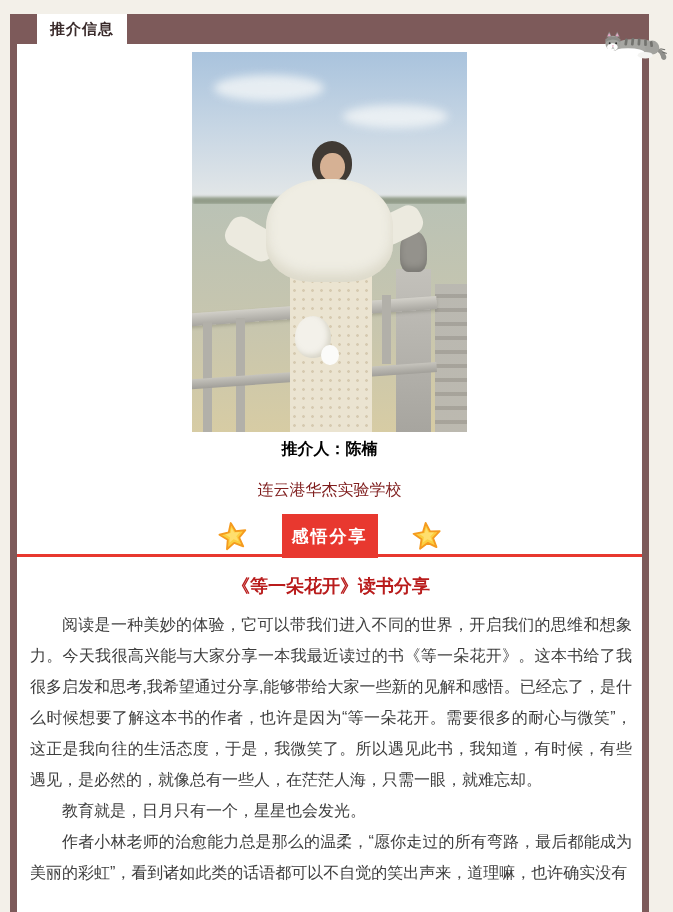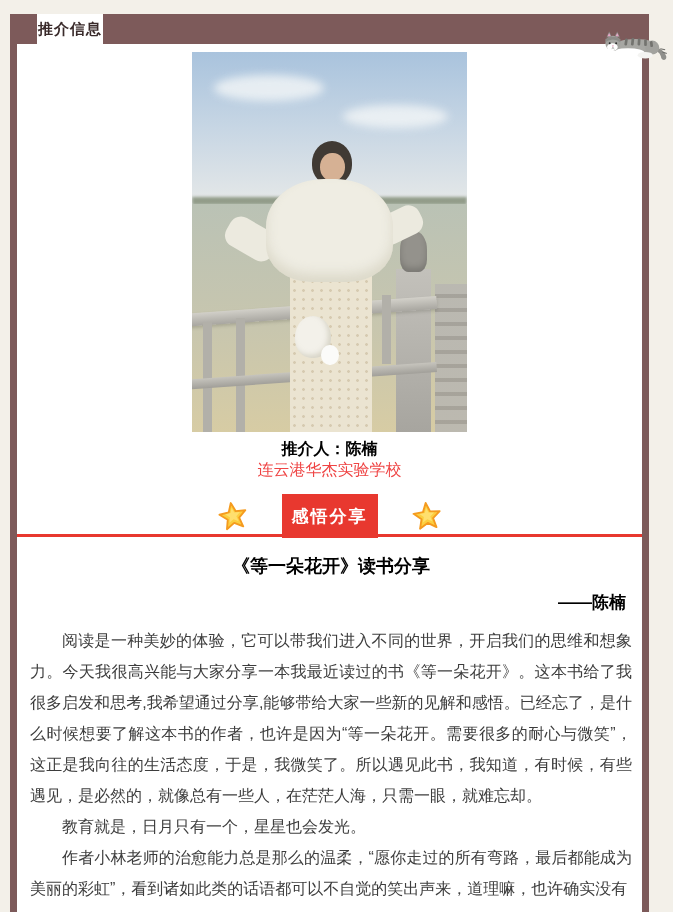--- a/index.html
+++ b/index.html
@@ -11,21 +11,21 @@
   }
   .page {
     position:absolute; left:10px; top:14px;
     width:639px; height:898px;
     border-left:7px solid #7d5a5a; border-right:7px solid #7d5a5a;
     background:#ffffff;
   }
   
   .topbar { height:30px; background:#7d5a5a; display:flex; align-items:stretch; }
   .tab {
-    margin-left:20px; background:#ffffff; padding:0 1px;
+    margin-left:20px; background:#ffffff; padding:0 13px;
     display:flex; align-items:center;
     font-size:15px; font-weight:bold; color:#3a2b2b; letter-spacing:1px;
   }
   
   .cat { position:absolute; top:30px; right:3px; width:70px; height:32px; z-index:5; }
   
   .photo {
     width:275px; height:380px; margin:8px auto 0; position:relative; overflow:hidden;
     background:#dfe5e6;
   }
@@ -70,34 +70,34 @@
     background:#ebe4d1;
     background-image:radial-gradient(#d6cab0 1px, transparent 1.7px);
     background-size:9px 9px; border-radius:12px 12px 0 0; }
   .photo .bag { position:absolute; left:37.5%; top:69.5%; width:13%; height:11%;
     background:#f3f1ea; border-radius:50% 50% 46% 46%;
     box-shadow:inset -3px -3px 5px rgba(190,185,165,.5); }
   .photo .pom { position:absolute; left:47%; top:77%; width:6.5%; height:5.5%;
     background:#fbfbf9; border-radius:50%; }
   
   .presenter { margin-top:7px; text-align:center; font-size:16px; font-weight:bold; color:#000; }
-  .school { margin-top:0; text-align:center; font-size:16px; color:#ef4444; }
+  .school { margin-top:20px; text-align:center; font-size:16px; color:#7f1d1d; }
   
   .banner-row { margin-top:13px; height:44px; display:flex; align-items:center;
     justify-content:center; gap:34px; position:relative; z-index:2; }
   .star { width:30px; height:30px; display:block; }
   .star.left { transform:rotate(-10deg); }
   .star.right { transform:rotate(-6deg); }
   .banner { width:96px; height:44px; background:#e8382f; color:#ffffff;
     font-size:17px; font-weight:bold; letter-spacing:2px;
     display:flex; align-items:center; justify-content:center; }
   .red-line { height:3px; background:#e8382f; margin-top:-4px; position:relative; z-index:1; }
   
   .article { padding:0 10px 0 13px; color:#3d3d3d; }
-  .title { margin-top:17px; text-align:center; font-size:18px; font-weight:bold; color:#000000; }
+  .title { margin-top:17px; text-align:center; font-size:18px; font-weight:bold; color:#b91c1c; }
   .author { margin-top:13px; padding-right:6px; text-align:right; font-size:17px; font-weight:bold; color:#000; }
   .paras { margin-top:11px; }
   .paras p { margin:0; font-size:16px; line-height:31px; text-align:justify; text-indent:2em; }
 </style>
 </head>
 <body>
 
 <div class="page">
 
   <div class="topbar">
@@ -144,21 +144,20 @@
     </div>
     <svg class="star right" viewBox="0 0 32 32">
       <polygon points="16,2 19.8,11.4 30,12.2 22.2,18.9 24.8,28.8 16,23.4 7.2,28.8 9.8,18.9 2,12.2 12.2,11.4" fill="#fccf3f" stroke="#f59b1f" stroke-width="2" stroke-linejoin="round"></polygon>
       <polygon points="16,7 18,12.5 24,13 19.5,16.8 21,22.5 16,19.4 11,22.5 12.5,16.8 8,13 14,12.5" fill="#ffe27a" opacity="0.8"></polygon>
     </svg>
   </div>
   <div class="red-line"></div>
 
   <div class="article">
     <div class="title">《等一朵花开》读书分享</div>
-    <div class="author">——陈楠</div>
     <div class="paras">
       <p>阅读是一种美妙的体验，它可以带我们进入不同的世界，开启我们的思维和想象力。今天我很高兴能与大家分享一本我最近读过的书《等一朵花开》。这本书给了我很多启发和思考,我希望通过分享,能够带给大家一些新的见解和感悟。已经忘了，是什么时候想要了解这本书的作者，也许是因为“等一朵花开。需要很多的耐心与微笑”，这正是我向往的生活态度，于是，我微笑了。所以遇见此书，我知道，有时候，有些遇见，是必然的，就像总有一些人，在茫茫人海，只需一眼，就难忘却。</p>
       <p>教育就是，日月只有一个，星星也会发光。</p>
       <p>作者小林老师的治愈能力总是那么的温柔，“愿你走过的所有弯路，最后都能成为美丽的彩虹”，看到诸如此类的话语都可以不自觉的笑出声来，道理嘛，也许确实没有</p>
     </div>
   </div>
 
 </div>
 
 <svg class="cat" viewBox="0 0 130 58">

